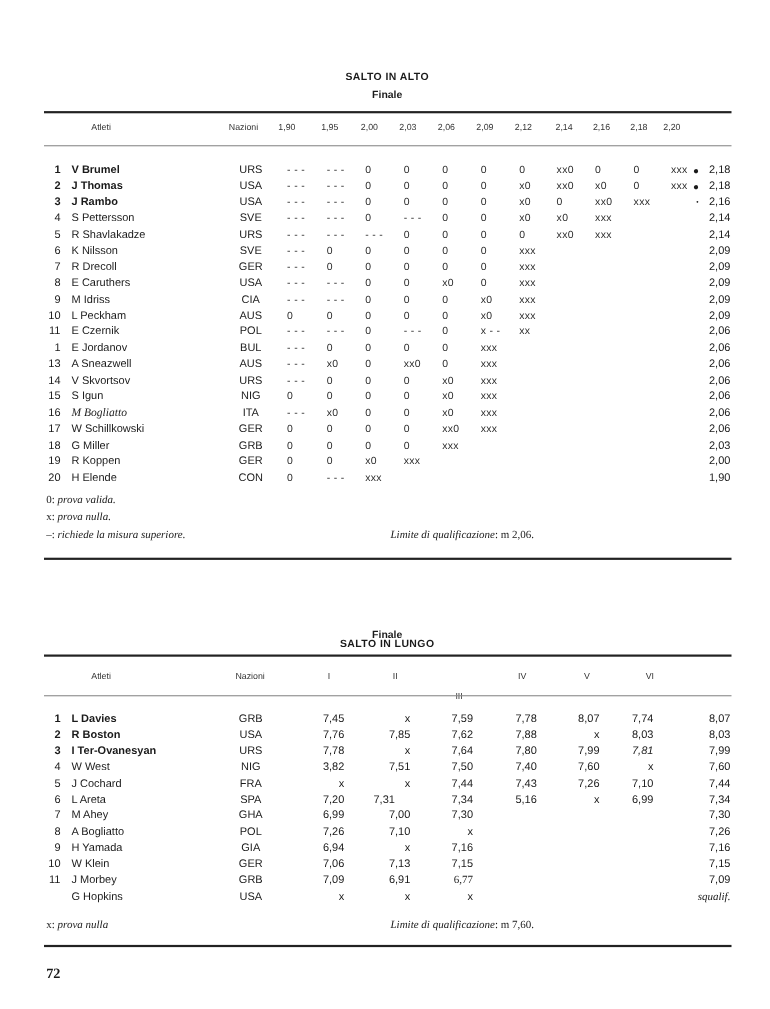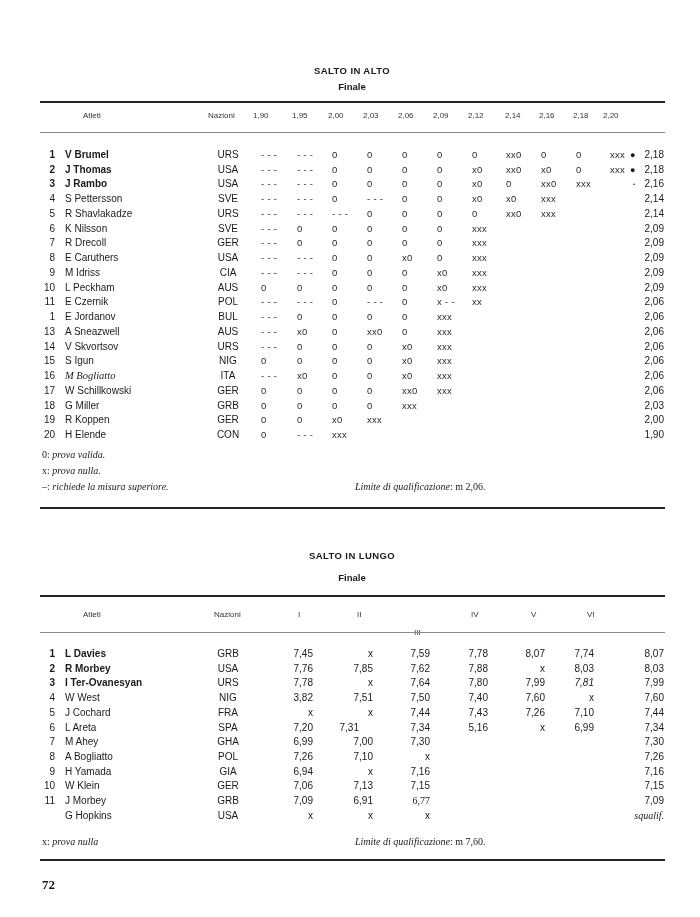--- a/index.html
+++ b/index.html
@@ -328,21 +328,21 @@
     <span>–:</span>
     <span class="it">richiede la misura superiore.</span>
   </div>
   <div class="legend" style="left:355px; top:481px;">
     <span class="it">Limite di qualificazione</span><span>: m 2,06.</span>
   </div>
   <div class="rule-thick" style="top:507px;"></div>
 </div>
 
 <div>
-  <div class="abs title" style="top:550px;">SALTO IN LUNGO</div>
+  <div class="abs title" style="top:580px;">SALTO IN LUNGO</div>
   <div class="abs subtitle" style="top:572px;">Finale</div>
   <div class="rule-thick" style="top:595px;"></div>
   <div id="lj-header">
     <div class="hdr" style="left:83px; top:610px;">Atleti</div>
     <div class="hdr" style="left:214px; top:610px;">Nazioni</div>
   <div class="hdr" style="left:298px; top:610px;">I</div>
       <div class="hdr" style="left:357px; top:610px;">II</div>
       <div class="hdr" style="left:414px; top:628px;">III</div>
       <div class="hdr" style="left:471px; top:610px;">IV</div>
       <div class="hdr" style="left:531px; top:610px;">V</div>
@@ -357,21 +357,21 @@
         <span class="cell rjust" style="right:387px;">7,45</span>
         <span class="cell rjust" style="right:327px;">x</span>
         <span class="cell rjust" style="right:270px;">7,59</span>
         <span class="cell rjust" style="right:212px;">7,78</span>
         <span class="cell rjust" style="right:155px;">8,07</span>
         <span class="cell rjust" style="right:106px;">7,74</span>
         <span class="cell result">8,07</span>
       </div>
       <div class="row bold" style="top:661.72px;">
         <span class="cell rank">2</span>
-        <span class="cell name">R Morbey</span>
+        <span class="cell name">R Boston</span>
         <span class="cell nation">USA</span>
         <span class="cell rjust" style="right:387px;">7,76</span>
         <span class="cell rjust" style="right:327px;">7,85</span>
         <span class="cell rjust" style="right:270px;">7,62</span>
         <span class="cell rjust" style="right:212px;">7,88</span>
         <span class="cell rjust" style="right:155px;">x</span>
         <span class="cell rjust" style="right:106px;">8,03</span>
         <span class="cell result">8,03</span>
       </div>
       <div class="row bold" style="top:676.44px;">

